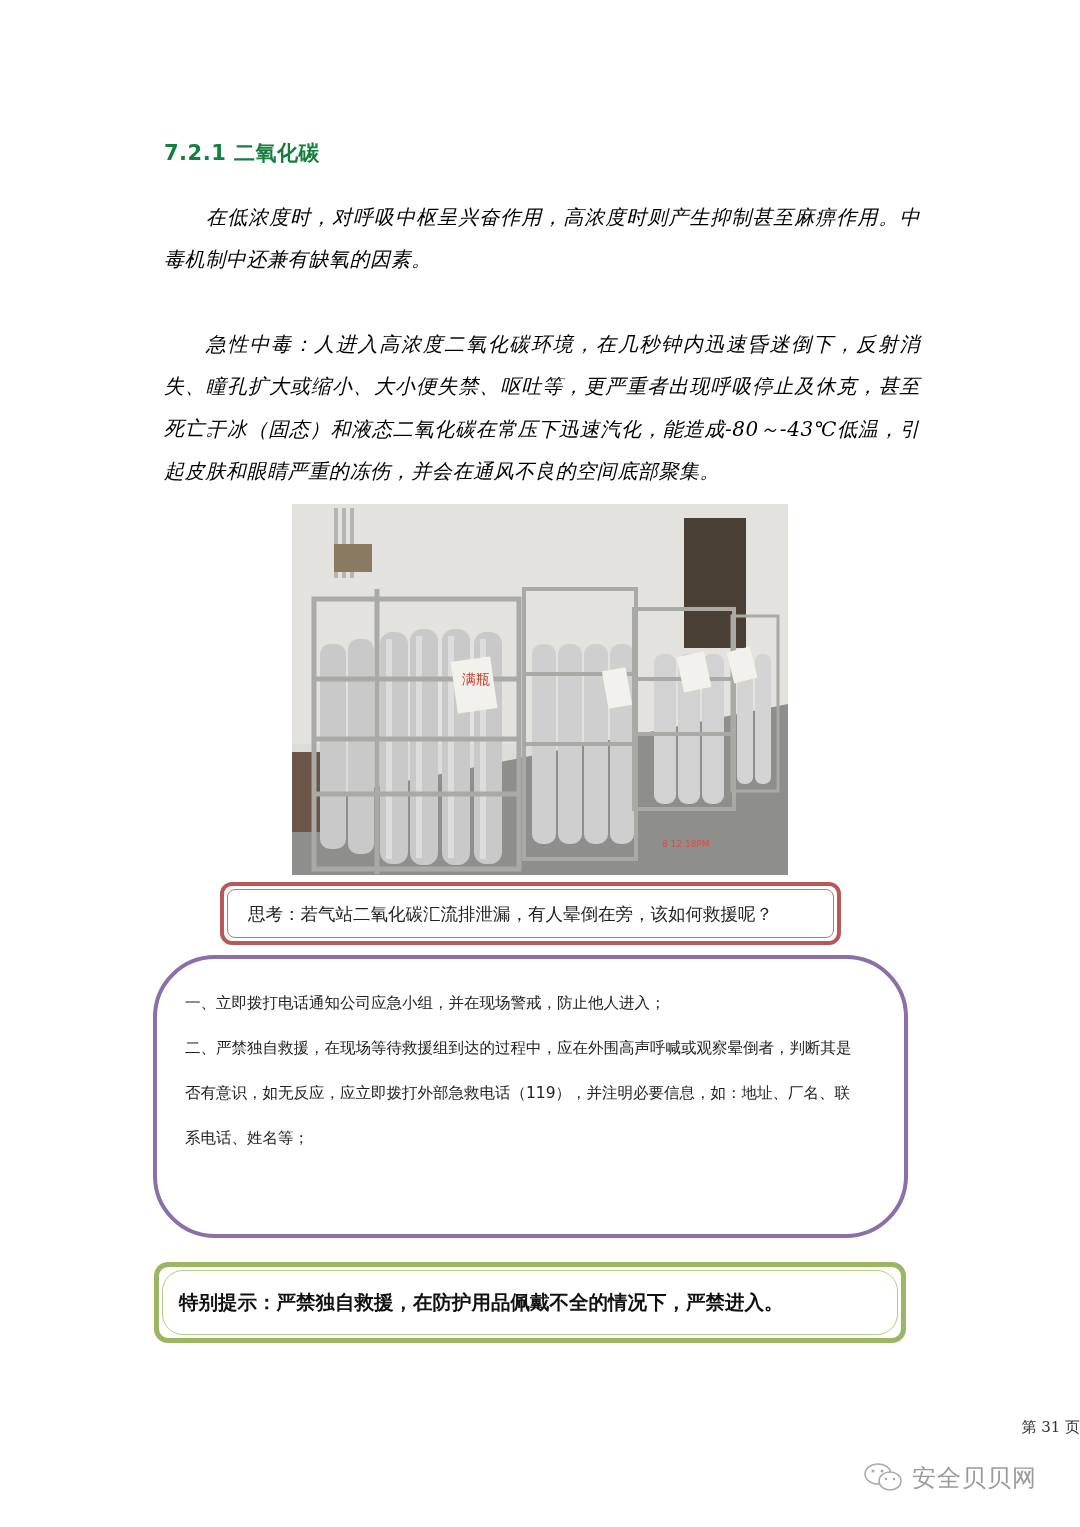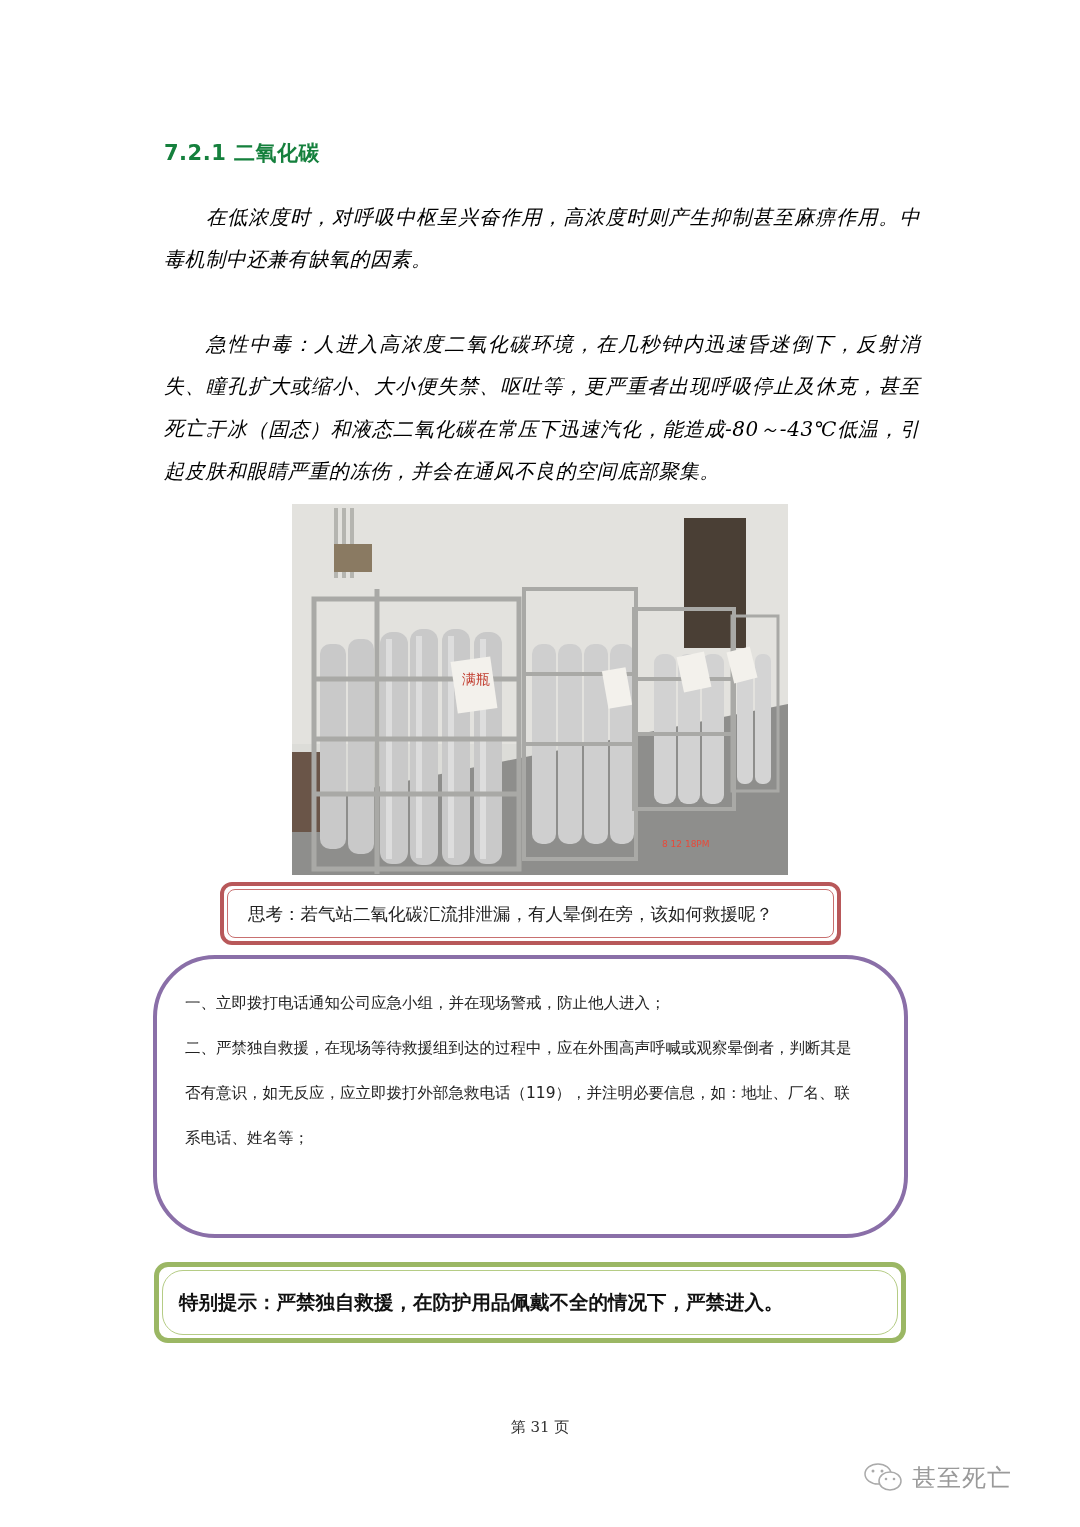--- a/index.html
+++ b/index.html
@@ -58,21 +58,21 @@
   }
   .tip-box .inner {
     position: absolute; left: 3px; top: 3px; right: 3px; bottom: 3px;
     border: 1.5px solid #b5cc85; border-radius: 21px;
     display: flex; align-items: center; padding-left: 16px;
     font-family: "DejaVu Sans", "Liberation Sans", sans-serif;
     font-weight: bold; font-size: 19.5px; color: #111;
   }
 
   .page-no {
-    position: absolute; left: 0; width: 1080px; top: 1418px; text-align: center;
+    position: absolute; left: 0; width: 1080px; top: 1418px; text-align: right;
     font-size: 15px; color: #333;
   }
   .watermark {
     position: absolute; left: 862px; top: 1460px; display: flex; align-items: center; gap: 6px;
     font-family: "DejaVu Sans", "Liberation Sans", sans-serif;
     font-size: 24px; color: #9a9a9a; letter-spacing: 1px;
   }
   .watermark .wx { width: 44px; height: 36px; }
 </style>
 </head>
@@ -186,14 +186,14 @@
   <span class="wx">
     <svg width="44" height="36" viewBox="0 0 44 36" xmlns="http://www.w3.org/2000/svg">
       <ellipse cx="16" cy="14" rx="13" ry="10" fill="none" stroke="#aaa" stroke-width="1.5"></ellipse>
       <ellipse cx="28" cy="21" rx="11" ry="9" fill="#fff" stroke="#aaa" stroke-width="1.5"></ellipse>
       <circle cx="11" cy="11" r="1.5" fill="#aaa"></circle>
       <circle cx="20" cy="11" r="1.5" fill="#aaa"></circle>
       <circle cx="24" cy="19" r="1.3" fill="#aaa"></circle>
       <circle cx="32" cy="19" r="1.3" fill="#aaa"></circle>
     </svg>
   </span>
-  <span>甚至死亡</span>
+  <span>安全贝贝网</span>
 </div>
 
 </body></html>

